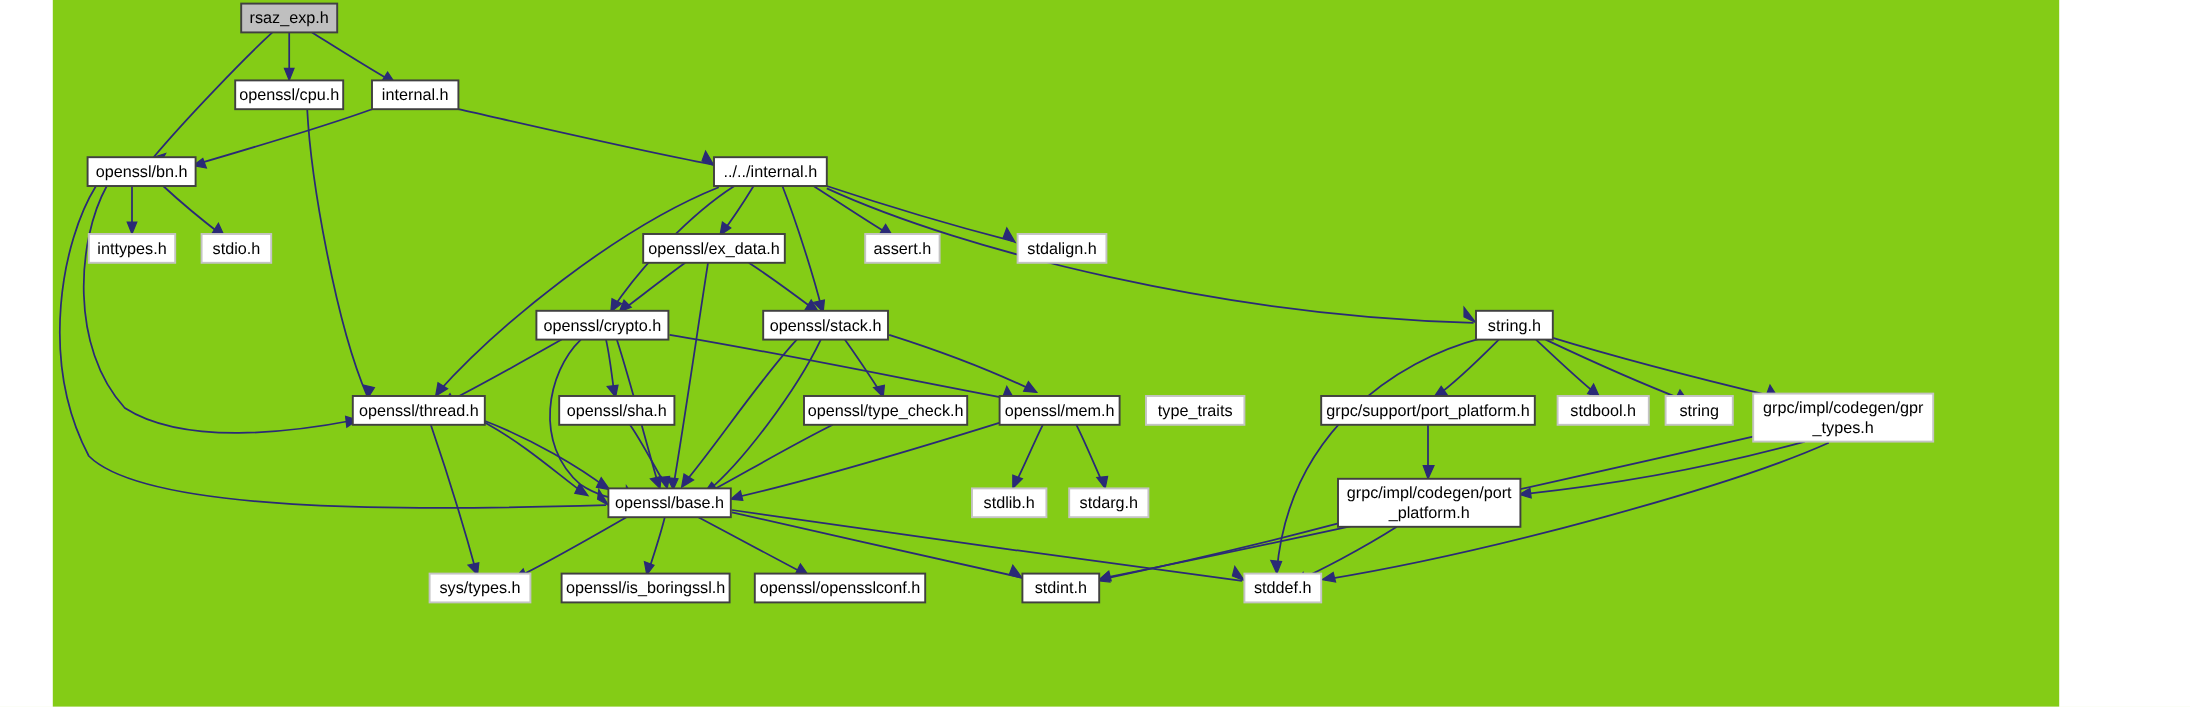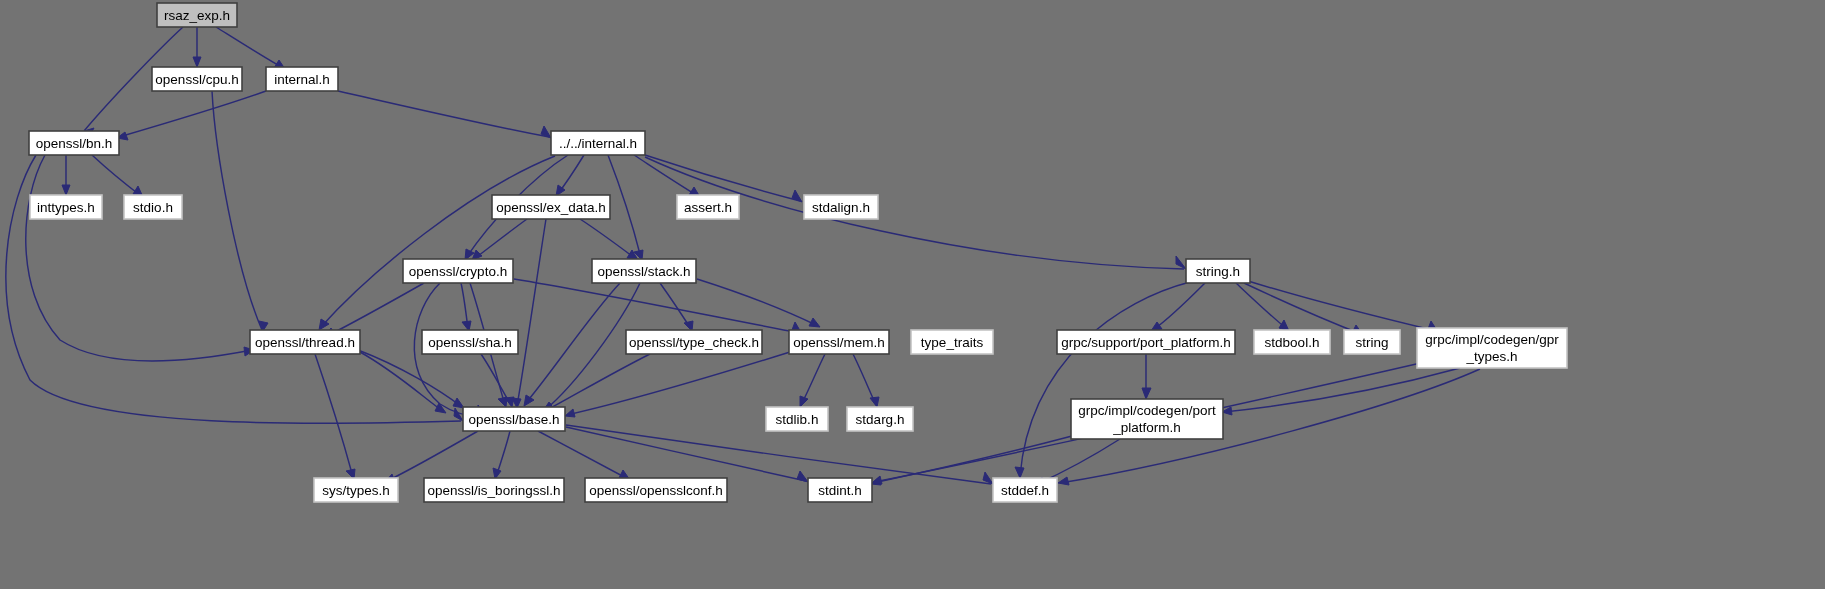--- a/index.html
+++ b/index.html
@@ -2,24 +2,25 @@
 <html><head>
 <meta charset="utf-8">
 <style>
   html, body {
     margin: 0;
     padding: 0;
     background: #ffffff;
   }
   #graph-root {
     position: relative;
-    width: 1825px;
+    width: 1672px;
     height: 589px;
-    background: #737373;
+    background: #84cc16;
     font-family: "Liberation Sans", sans-serif;
+    margin-left: 44px;
   }
   svg#dep-graph {
     display: block;
     width: 1825px;
     height: 589px;
   }
   .node-box-strong {
     fill: #ffffff;
     stroke: #404040;
     stroke-width: 1.6;

